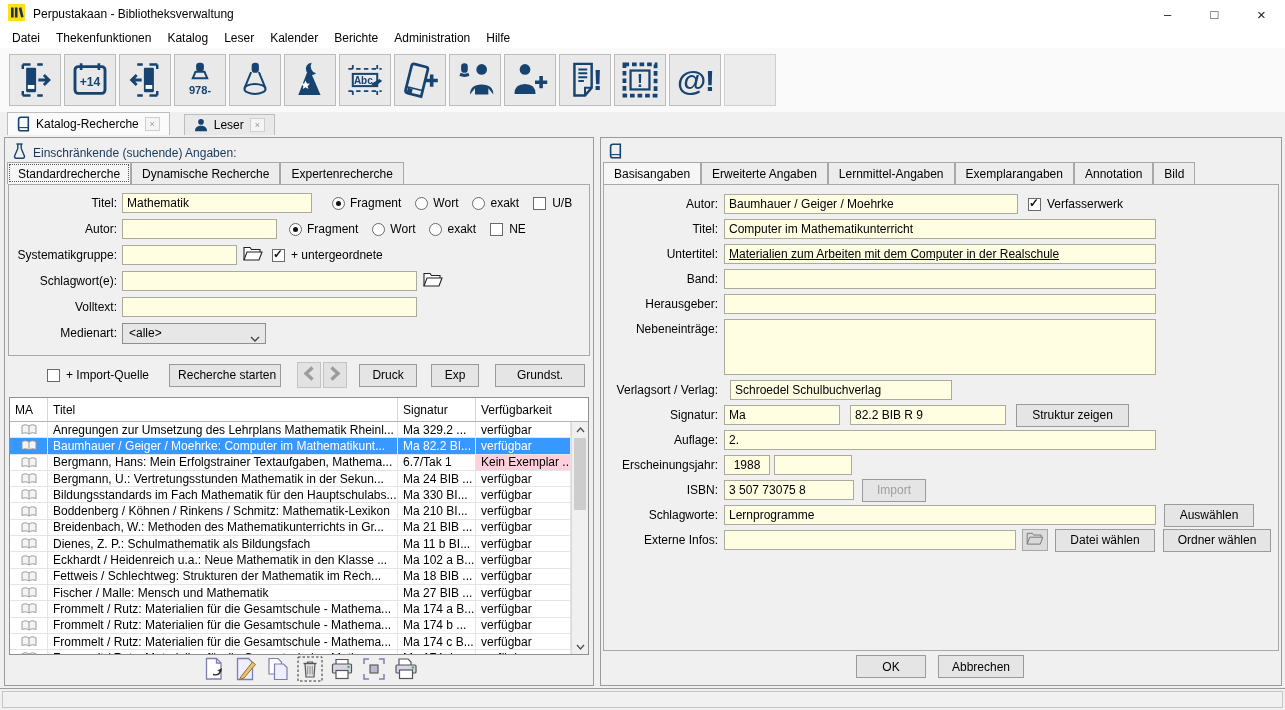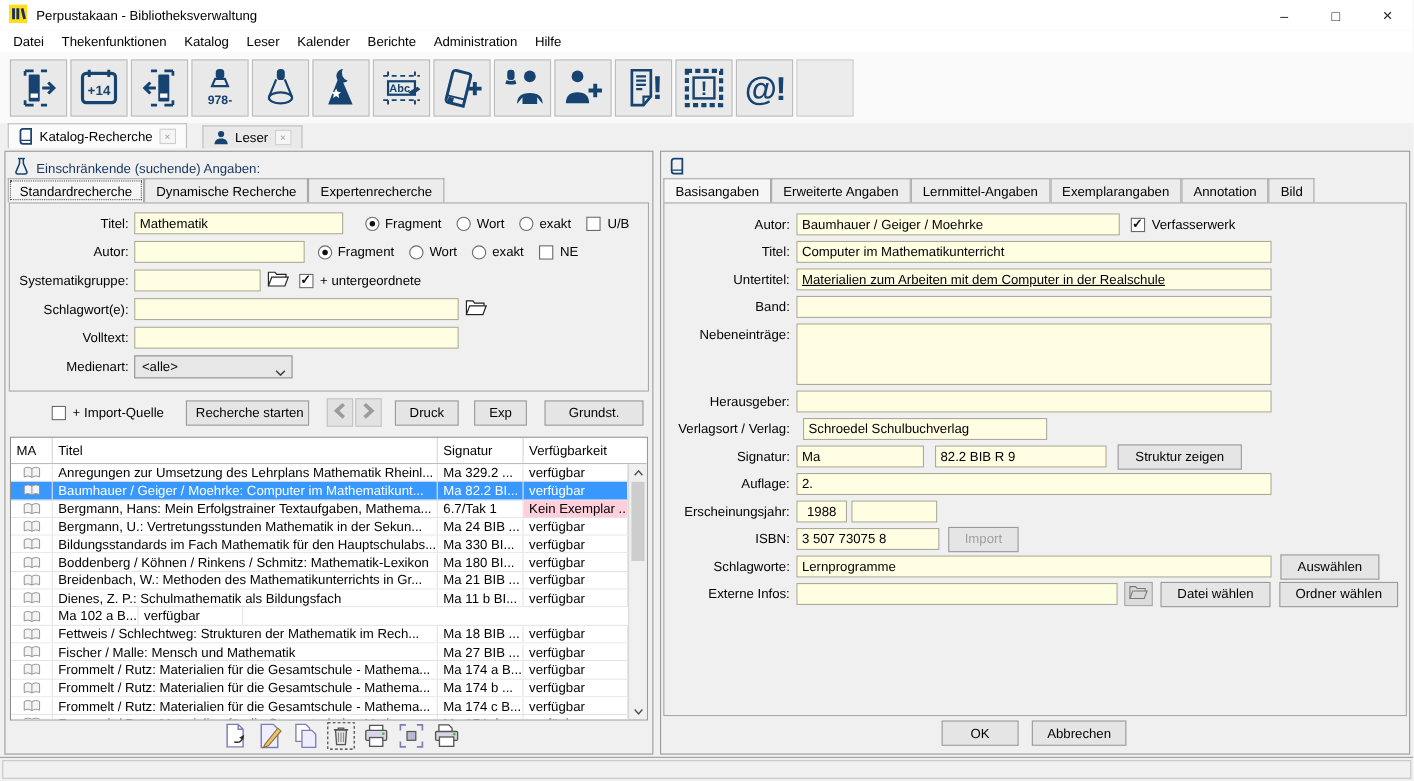--- a/index.html
+++ b/index.html
@@ -472,21 +472,21 @@
               <div class="td c-avail">verfügbar</div>
             </div>
             <div class="trow">
               <div class="td c-ma">
                 <svg width="16" height="11" viewBox="0 0 16 11">
                   <path d="M1 1.8C3.5.3 5.8.6 8 2c2.2-1.4 4.5-1.7 7-.2V9.6C12.5 8.4 10.2 8.6 8 10 5.8 8.6 3.5 8.4 1 9.6z" fill="#f4f4f4" stroke="#909090" stroke-width=".9"></path>
                   <path d="M8 2v8" stroke="#909090" stroke-width=".9"></path>
                 </svg>
               </div>
               <div class="td c-titel">Boddenberg / Köhnen / Rinkens / Schmitz: Mathematik-Lexikon</div>
-              <div class="td c-sig">Ma 180 BI...</div>
+              <div class="td c-sig">Ma 210 BI...</div>
               <div class="td c-avail">verfügbar</div>
             </div>
             <div class="trow">
               <div class="td c-ma">
                 <svg width="16" height="11" viewBox="0 0 16 11">
                   <path d="M1 1.8C3.5.3 5.8.6 8 2c2.2-1.4 4.5-1.7 7-.2V9.6C12.5 8.4 10.2 8.6 8 10 5.8 8.6 3.5 8.4 1 9.6z" fill="#f4f4f4" stroke="#909090" stroke-width=".9"></path>
                   <path d="M8 2v8" stroke="#909090" stroke-width=".9"></path>
                 </svg>
               </div>
               <div class="td c-titel">Breidenbach, W.: Methoden des Mathematikunterrichts in Gr...</div>
@@ -504,20 +504,21 @@
               <div class="td c-sig">Ma 11 b BI...</div>
               <div class="td c-avail">verfügbar</div>
             </div>
             <div class="trow">
               <div class="td c-ma">
                 <svg width="16" height="11" viewBox="0 0 16 11">
                   <path d="M1 1.8C3.5.3 5.8.6 8 2c2.2-1.4 4.5-1.7 7-.2V9.6C12.5 8.4 10.2 8.6 8 10 5.8 8.6 3.5 8.4 1 9.6z" fill="#f4f4f4" stroke="#909090" stroke-width=".9"></path>
                   <path d="M8 2v8" stroke="#909090" stroke-width=".9"></path>
                 </svg>
               </div>
+              <div class="td c-titel">Eckhardt / Heidenreich u.a.: Neue Mathematik in den Klasse ...</div>
               <div class="td c-sig">Ma 102 a B...</div>
               <div class="td c-avail">verfügbar</div>
             </div>
             <div class="trow">
               <div class="td c-ma">
                 <svg width="16" height="11" viewBox="0 0 16 11">
                   <path d="M1 1.8C3.5.3 5.8.6 8 2c2.2-1.4 4.5-1.7 7-.2V9.6C12.5 8.4 10.2 8.6 8 10 5.8 8.6 3.5 8.4 1 9.6z" fill="#f4f4f4" stroke="#909090" stroke-width=".9"></path>
                   <path d="M8 2v8" stroke="#909090" stroke-width=".9"></path>
                 </svg>
               </div>
@@ -667,27 +668,27 @@
           <input class="tin" style="width: 432px;" value="Computer im Mathematikunterricht">
         </div>
         <div class="drow">
           <span class="dlabel">Untertitel:</span>
           <input class="tin" style="width: 432px; text-decoration: underline;" value="Materialien zum Arbeiten mit dem Computer in der Realschule">
         </div>
         <div class="drow">
           <span class="dlabel">Band:</span>
           <input class="tin" style="width: 432px;" value="">
         </div>
+        <div class="drow">
+          <span class="dlabel">Herausgeber:</span>
+          <input class="tin" style="width: 432px;" value="">
+        </div>
         <div class="drow tall">
           <span class="dlabel">Nebeneinträge:</span>
           <textarea class="ta" style=""></textarea>
-        </div>
-        <div class="drow">
-          <span class="dlabel">Herausgeber:</span>
-          <input class="tin" style="width: 432px;" value="">
         </div>
         <div class="drow">
           <span class="dlabel">Verlagsort / Verlag:</span>
           <input class="tin" style="width: 222px; margin-left: 6px;" value="Schroedel Schulbuchverlag">
         </div>
         <div class="drow">
           <span class="dlabel">Signatur:</span>
           <input class="tin" style="width: 116px;" value="Ma">
           <input class="tin" style="width: 156px; margin-left: 10px;" value="82.2 BIB R 9">
           <button class="btn" style="margin-left:10px;width:113px">Struktur zeigen</button>

